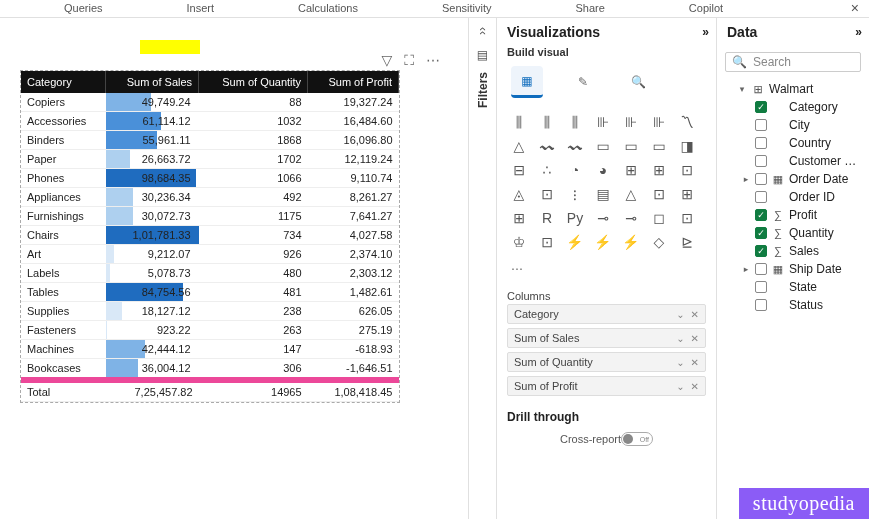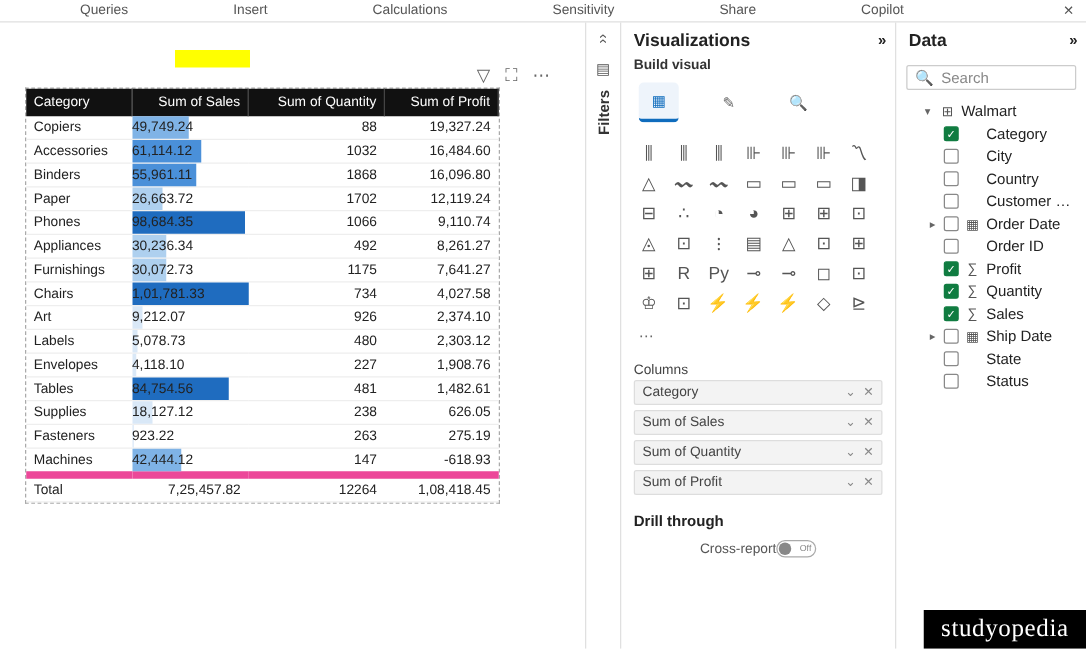--- a/index.html
+++ b/index.html
@@ -16,21 +16,21 @@
 
 .canvas { flex: 0 0 468px; position: relative; padding: 20px 10px 0 20px; }
 .yellow { position: absolute; top: 22px; left: 140px; width: 60px; height: 14px; background: #ffff00; }
 .visual-controls { position: absolute; top: 34px; right: 28px; display: flex; gap: 12px; color: #666; font-size: 14px; }
 .matrix { width: 380px; border: 1px dashed #aaa; margin-top: 32px; }
 .matrix table { width: 100%; border-collapse: collapse; font-size: 11px; }
 .matrix th { background: #111; color: #fff; font-weight: normal; text-align: left; padding: 5px 6px; border-right: 1px solid #444; white-space: nowrap; }
 .matrix th.num { text-align: right; }
 .matrix td { padding: 3px 6px; border-bottom: 1px solid #eee; white-space: nowrap; }
 .matrix td.num { text-align: right; }
-.matrix td.bar { position: relative; padding-left: 0; }
+.matrix td.bar { position: relative; text-align: right; padding-left: 0; }
 .matrix td.bar .fill { position: absolute; inset: 0; }
 .matrix td.bar .val { position: relative; padding-right: 2px; }
 .matrix tr.total td { font-weight: normal; border-top: 6px solid #ec4899; }
 
 
 .filters-rail { flex: 0 0 28px; border-left: 1px solid #e0e0e0; display: flex; flex-direction: column; align-items: center; padding-top: 6px; gap: 10px; color: #555; }
 .filters-rail .label { writing-mode: vertical-rl; font-size: 12px; font-weight: 600; color: #333; transform: rotate(180deg); }
 .filters-rail .chevron { font-size: 12px; transform: rotate(90deg); display:inline-block; }
 
 
@@ -60,21 +60,21 @@
 .tree { padding: 0 6px; font-size: 12px; overflow: auto; }
 .tree-row { display: flex; align-items: center; padding: 2px 0; gap: 4px; }
 .tree-chev { width: 10px; text-align: center; color: #666; font-size: 9px; }
 .tree-icon { width: 14px; text-align: center; font-size: 11px; color: #555; }
 .chk { width: 12px; height: 12px; border: 1px solid #888; border-radius: 2px; display: flex; align-items: center; justify-content: center; font-size: 9px; color: #fff; background: #fff; }
 .chk.on { background: #107c41; border-color: #107c41; }
 .tree-label { flex: 1; white-space: nowrap; overflow: hidden; text-overflow: ellipsis; }
 .indent1 { padding-left: 14px; }
 .indent2 { padding-left: 18px; }
 
-.logo { position: absolute; right: 0; bottom: 0; background: #000000; color: #fff; font-size: 20px; padding: 4px 14px; font-family: Georgia, serif; letter-spacing: 0.5px; }
+.logo { position: absolute; right: 0; bottom: 0; background: #8b5cf6; color: #fff; font-size: 20px; padding: 4px 14px; font-family: Georgia, serif; letter-spacing: 0.5px; }
 
 .chev-dbl { font-size: 12px; letter-spacing: -3px; }
 </style>
 </head>
 <body>
 
 <div class="topmenu">
   <div>Queries</div>
   <div>Insert</div>
   <div>Calculations</div>
@@ -157,26 +157,20 @@
               <td class="num">926</td>
               <td class="num">2,374.10</td>
             </tr>
             <tr>
               <td>Labels</td>
               <td class="bar"><span class="fill" style="width:5%;background:#d9e8f7"></span><span class="val">5,078.73</span></td>
               <td class="num">480</td>
               <td class="num">2,303.12</td>
             </tr>
             <tr>
-              <td>Envelopes</td>
-              <td class="bar"><span class="fill" style="width:4%;background:#d9e8f7"></span><span class="val">4,118.10</span></td>
-              <td class="num">227</td>
-              <td class="num">1,908.76</td>
-            </tr>
-            <tr>
               <td>Tables</td>
               <td class="bar"><span class="fill" style="width:83%;background:#1f6cbf"></span><span class="val">84,754.56</span></td>
               <td class="num">481</td>
               <td class="num">1,482.61</td>
             </tr>
             <tr>
               <td>Supplies</td>
               <td class="bar"><span class="fill" style="width:18%;background:#d9e8f7"></span><span class="val">18,127.12</span></td>
               <td class="num">238</td>
               <td class="num">626.05</td>
@@ -186,24 +180,30 @@
               <td class="bar"><span class="fill" style="width:1%;background:#d9e8f7"></span><span class="val">923.22</span></td>
               <td class="num">263</td>
               <td class="num">275.19</td>
             </tr>
             <tr>
               <td>Machines</td>
               <td class="bar"><span class="fill" style="width:42%;background:#7fb3e6"></span><span class="val">42,444.12</span></td>
               <td class="num">147</td>
               <td class="num">-618.93</td>
             </tr>
+            <tr>
+              <td>Bookcases</td>
+              <td class="bar"><span class="fill" style="width:35%;background:#7fb3e6"></span><span class="val">36,004.12</span></td>
+              <td class="num">306</td>
+              <td class="num">-1,646.51</td>
+            </tr>
             <tr class="total">
               <td>Total</td>
               <td class="num">7,25,457.82</td>
-              <td class="num">12264</td>
+              <td class="num">14965</td>
               <td class="num">1,08,418.45</td>
             </tr>
           </tbody>
       </table>
     </div>
   </div>
 
   <div class="filters-rail">
     <span class="chevron">‹‹</span>
     <span>▤</span>

